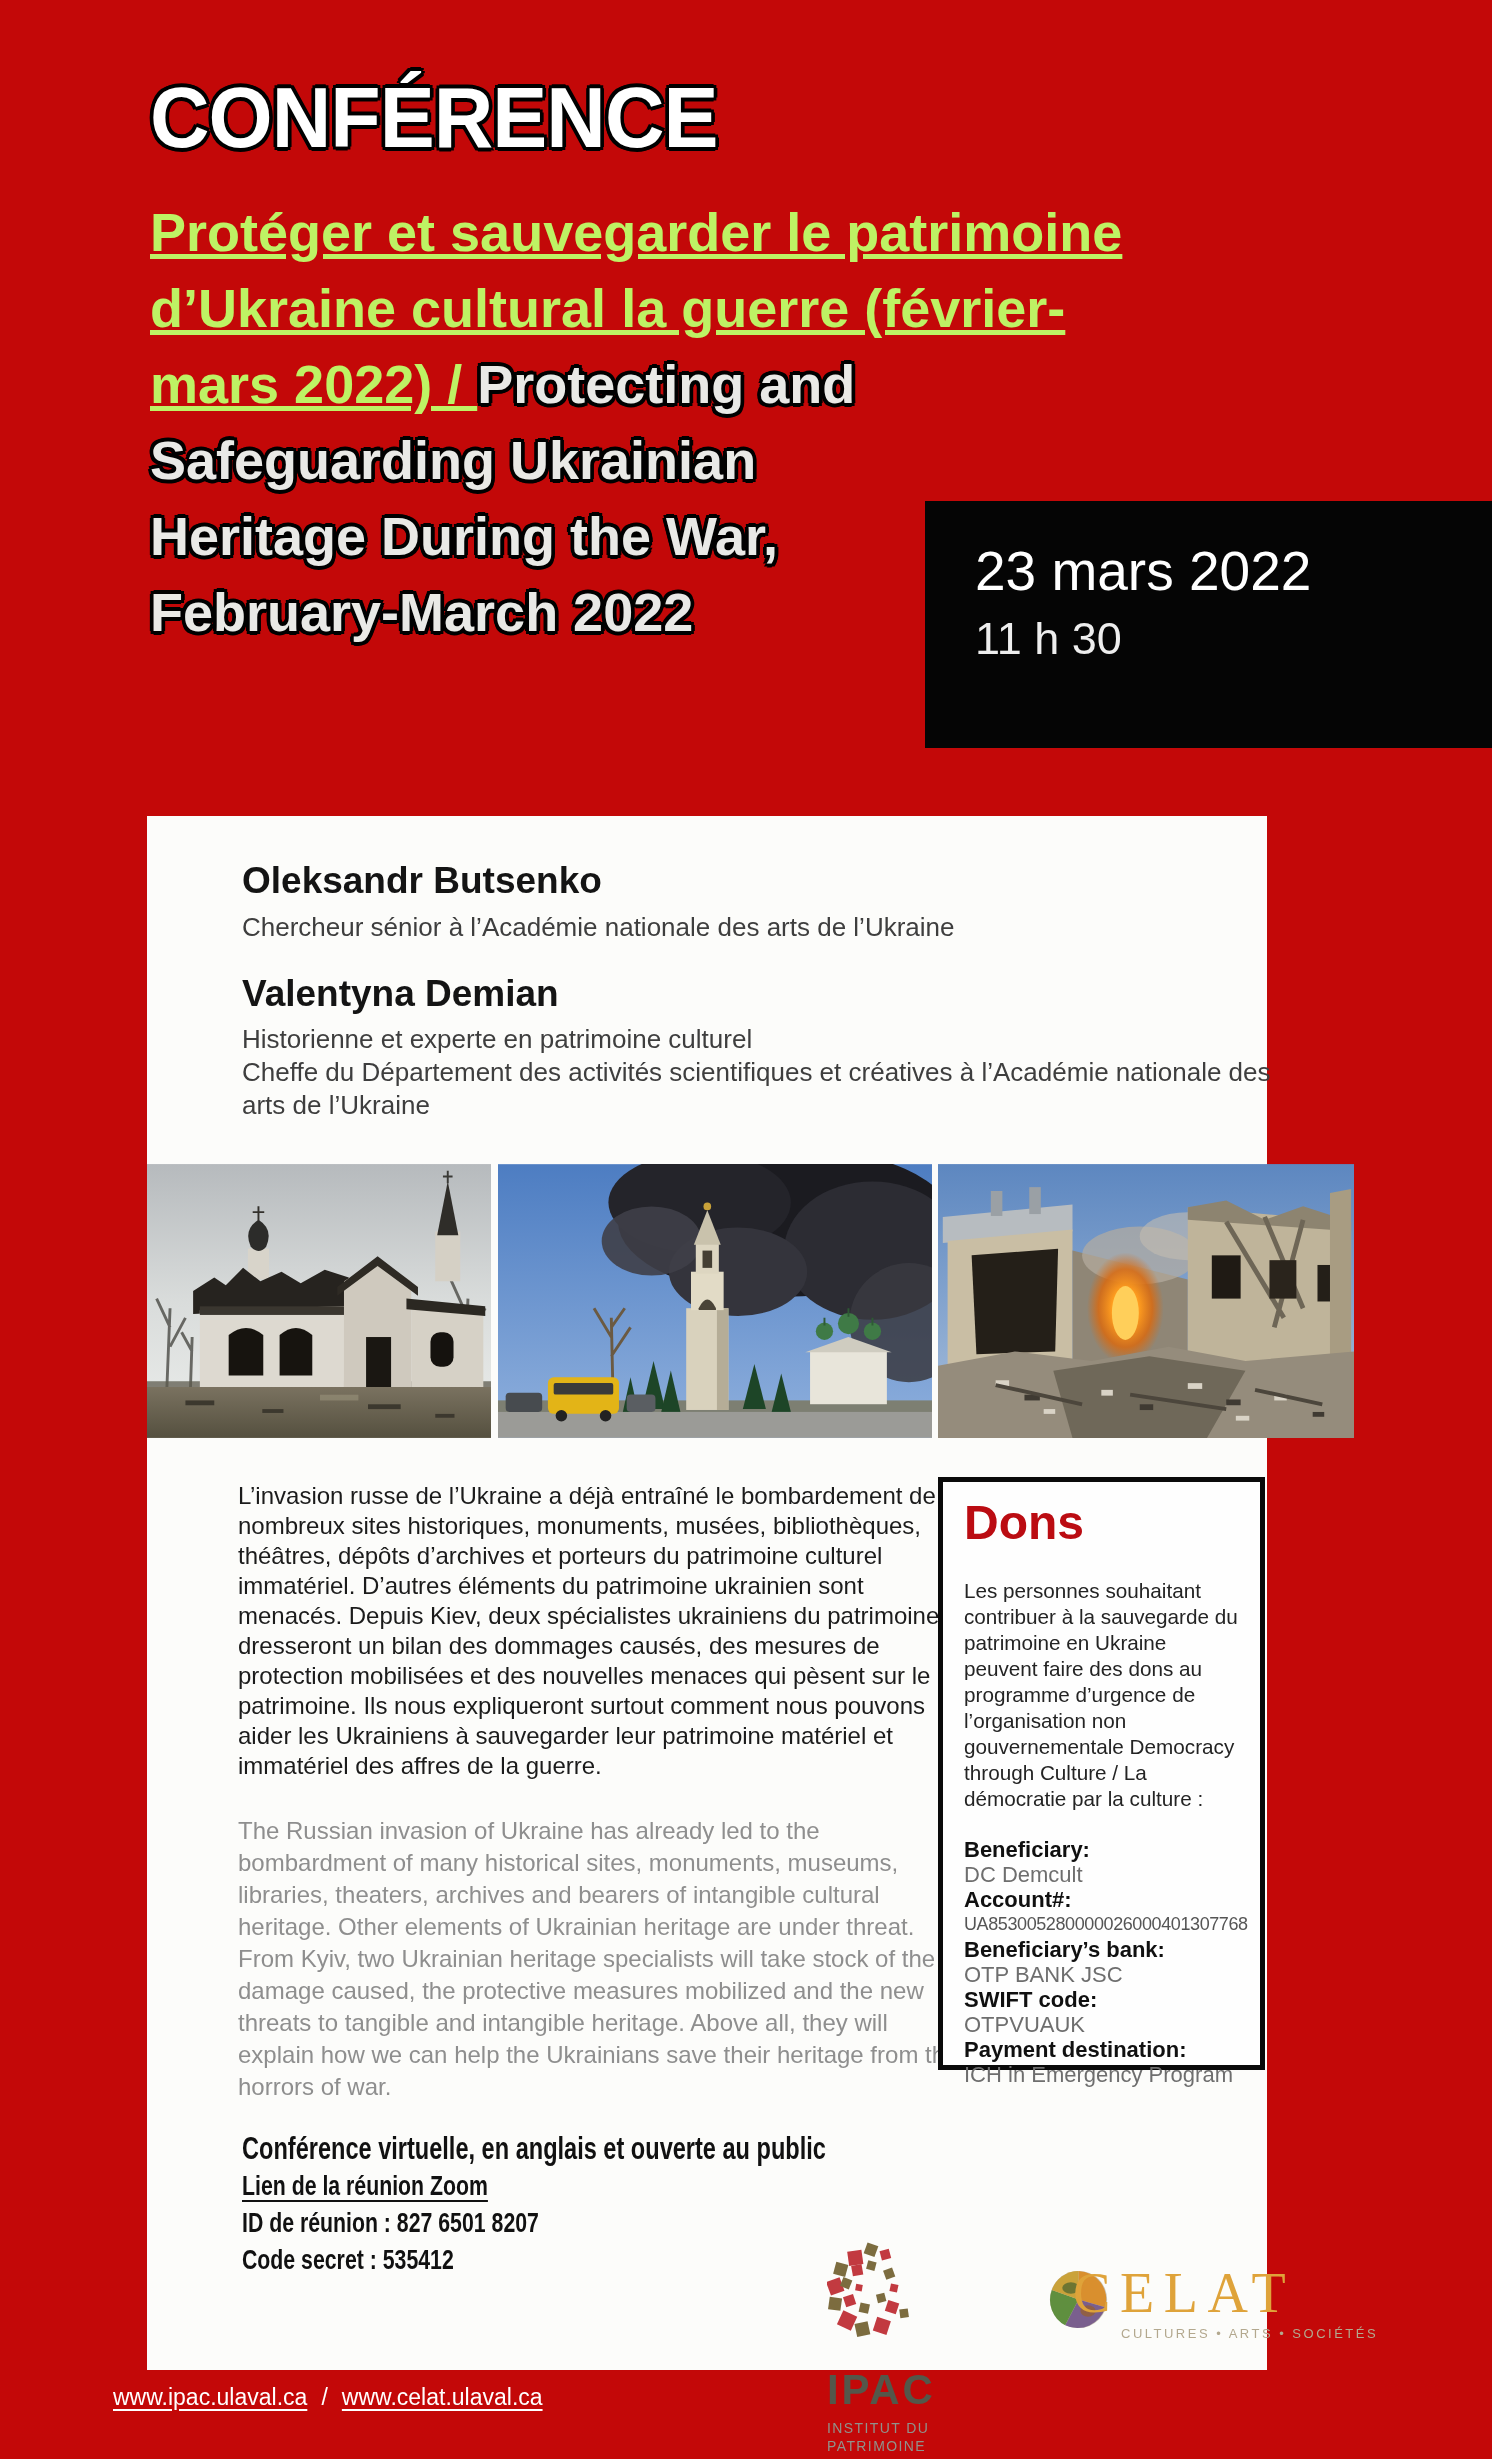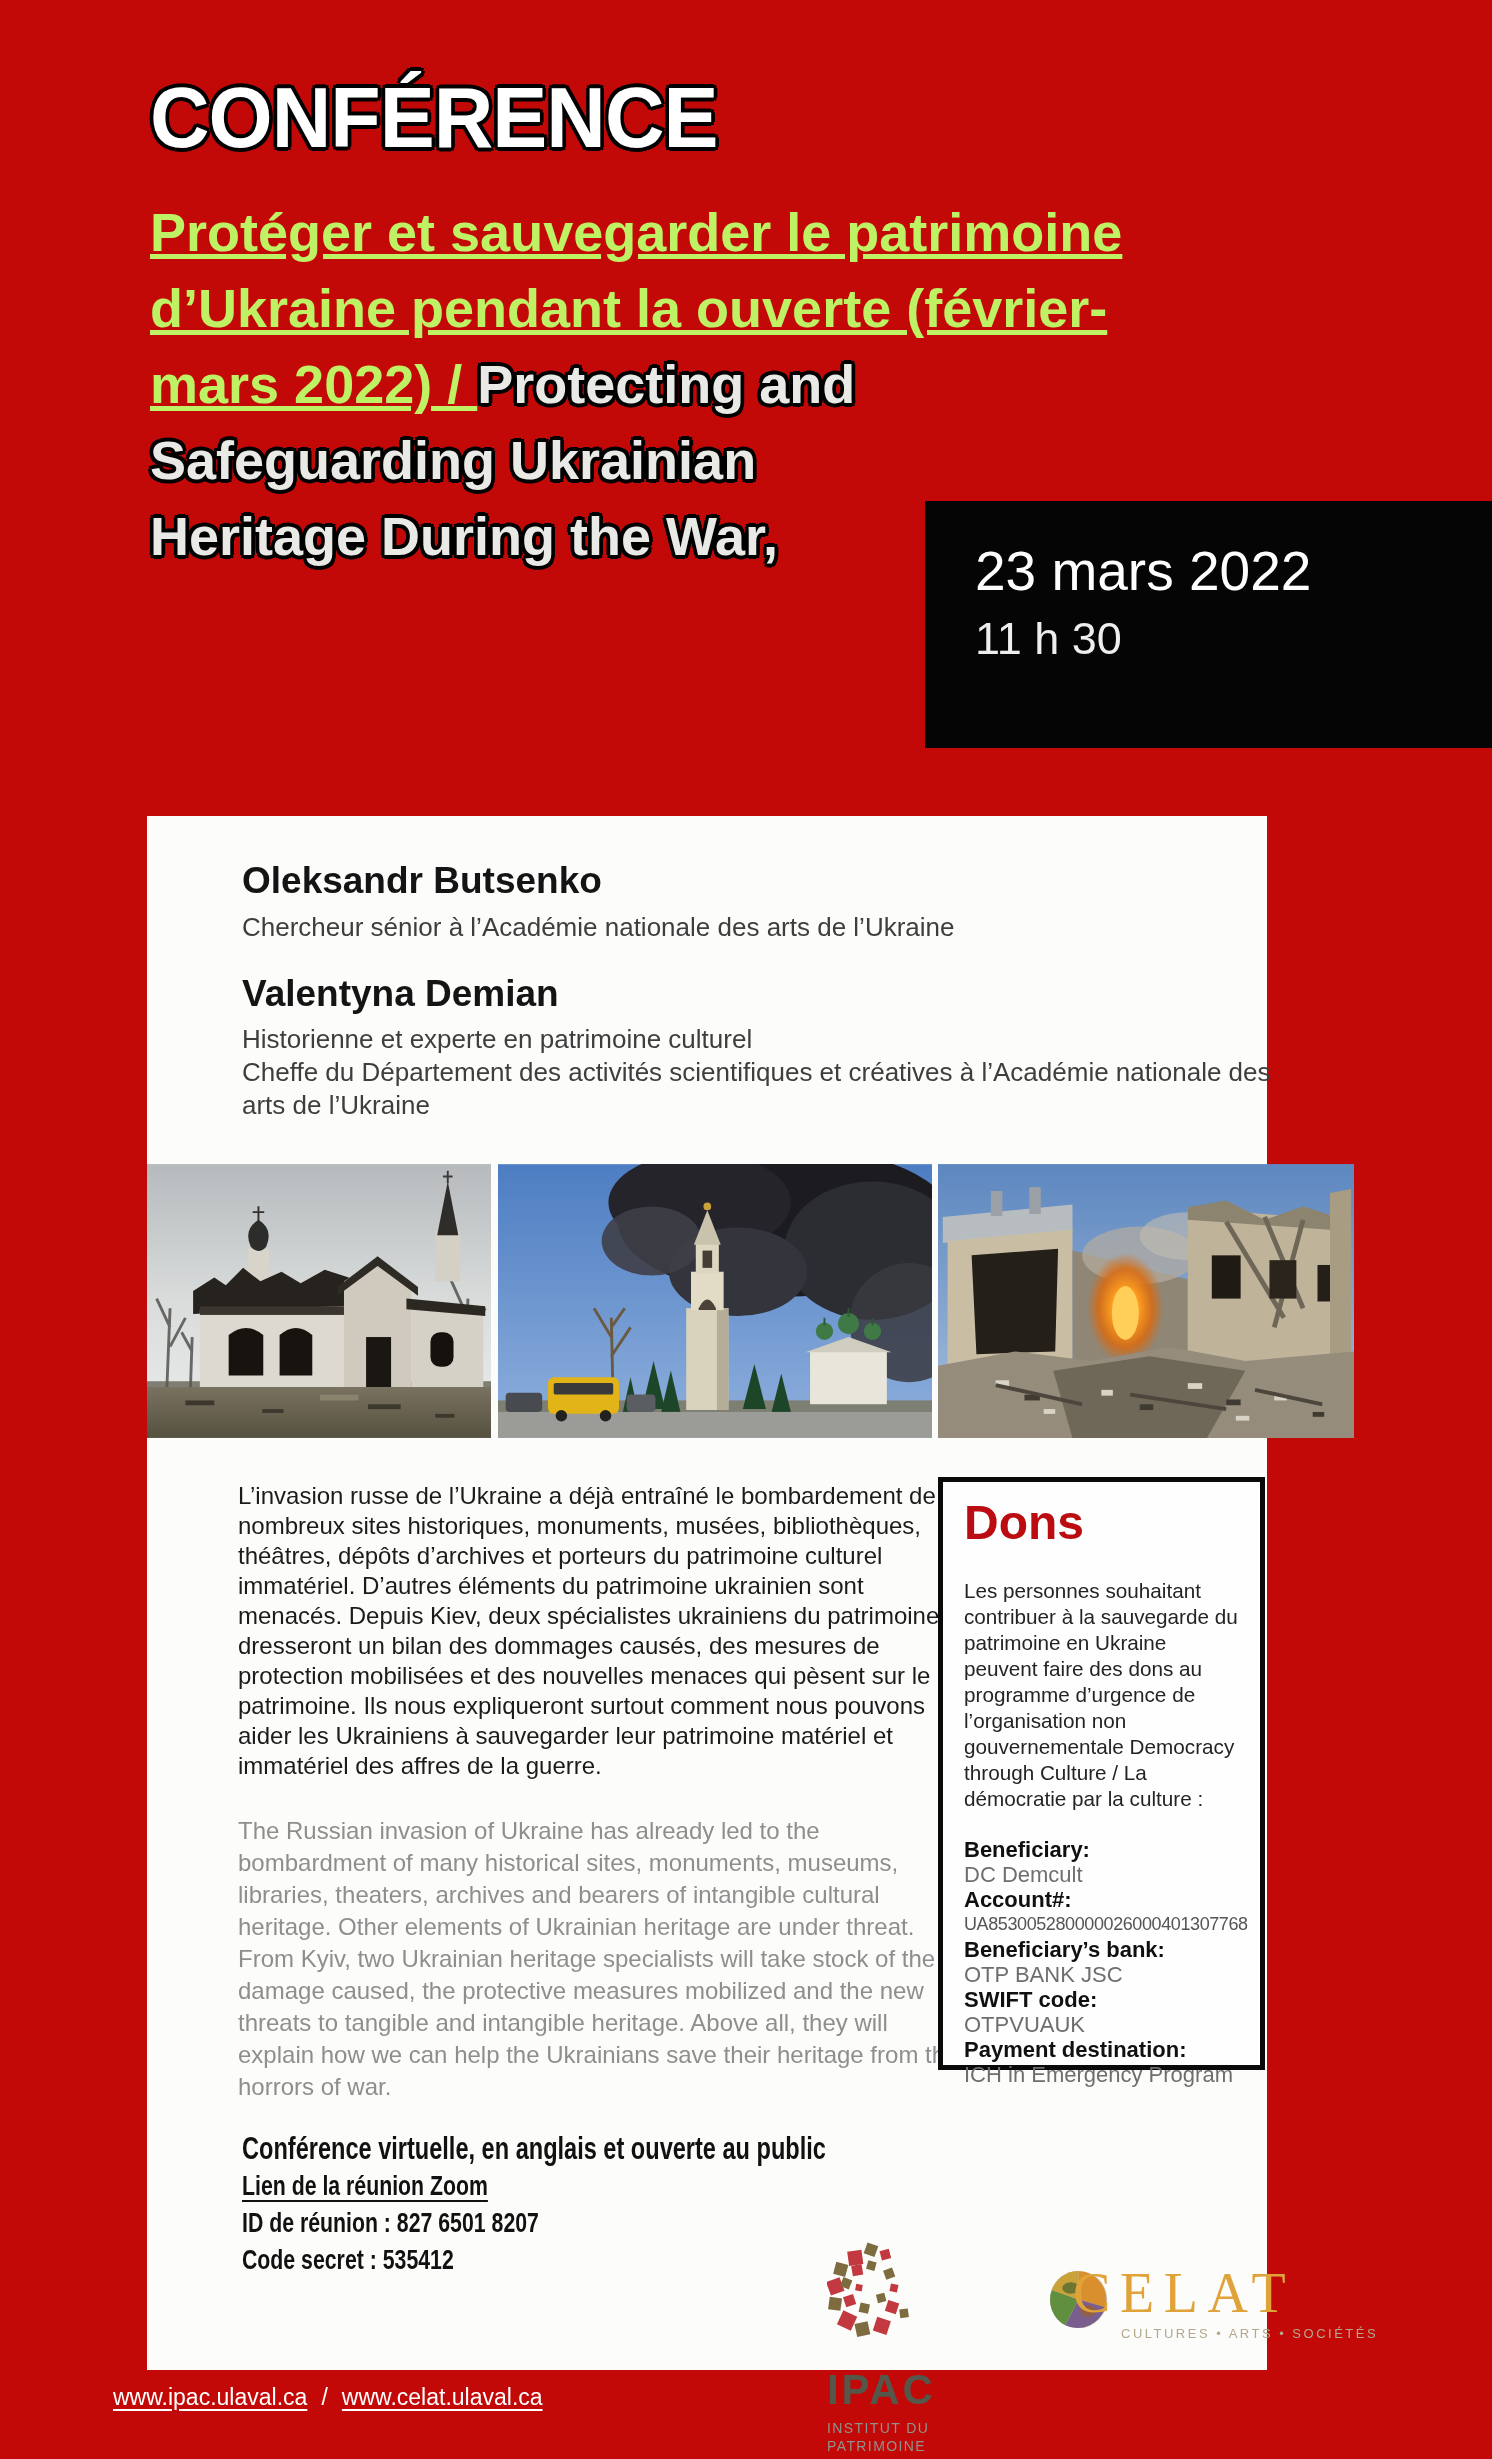--- a/index.html
+++ b/index.html
@@ -78,24 +78,25 @@
 </style>
 </head>
 <body>
 
 <div class="page">
 
   <div class="kicker">CONFÉRENCE</div>
 
   <div class="title" id="title-lines">
       <div class="title-line"><span class="seg-dark">Protéger et sauvegarder le patrimoine</span></div>
-      <div class="title-line"><span class="seg-dark">d’Ukraine pendant la ouverte (février-</span></div>
+      <div class="title-line"><span class="seg-dark">d’Ukraine cultural la guerre (février-</span></div>
       <div class="title-line"><span class="seg-dark">mars 2022) / </span><span class="seg-light">Protecting and</span></div>
       <div class="title-line"><span class="seg-light">Safeguarding Ukrainian</span></div>
       <div class="title-line"><span class="seg-light">Heritage During the War,</span></div>
+      <div class="title-line"><span class="seg-light">February-March 2022</span></div>
     </div>
 
   <div class="date-box">
     <div class="date">23 mars 2022</div>
     <div class="time">11 h 30</div>
   </div>
 
   <div class="white-box">
 
     <div class="speakers" id="speakers">

